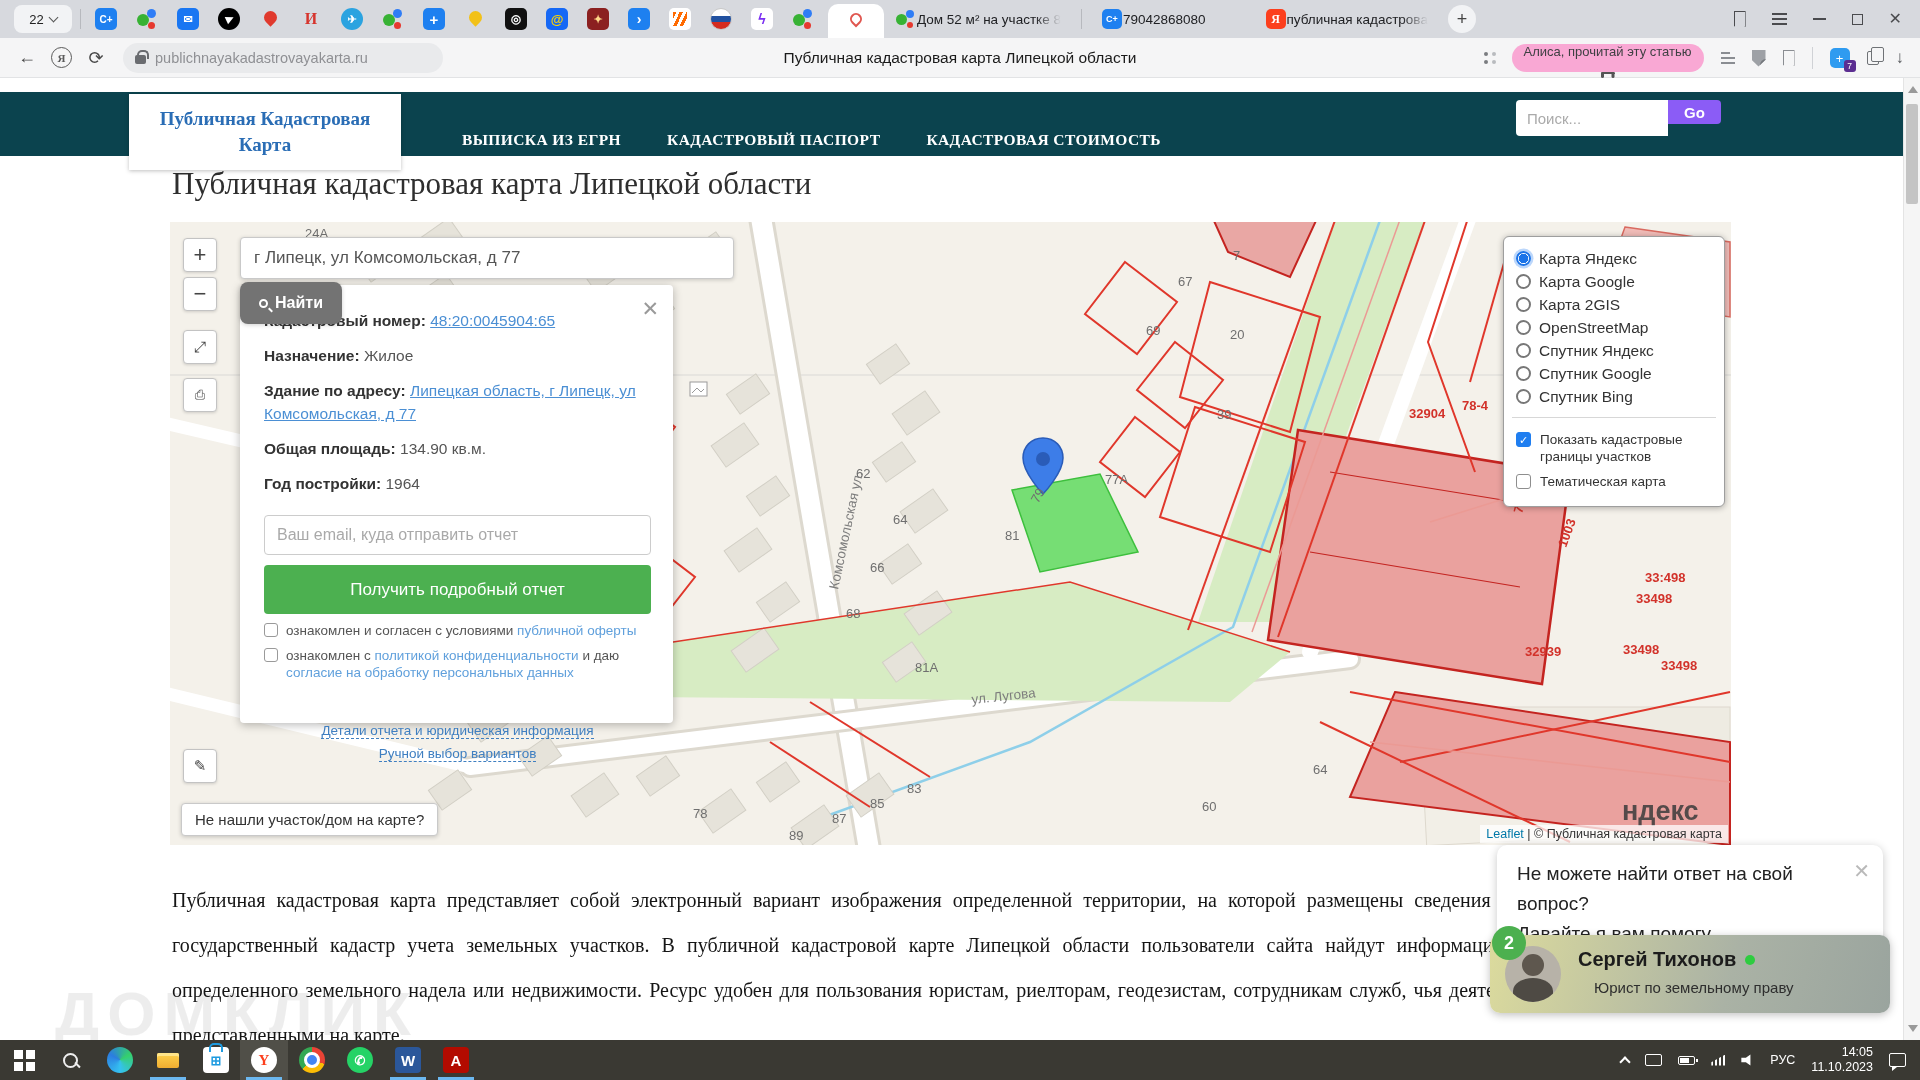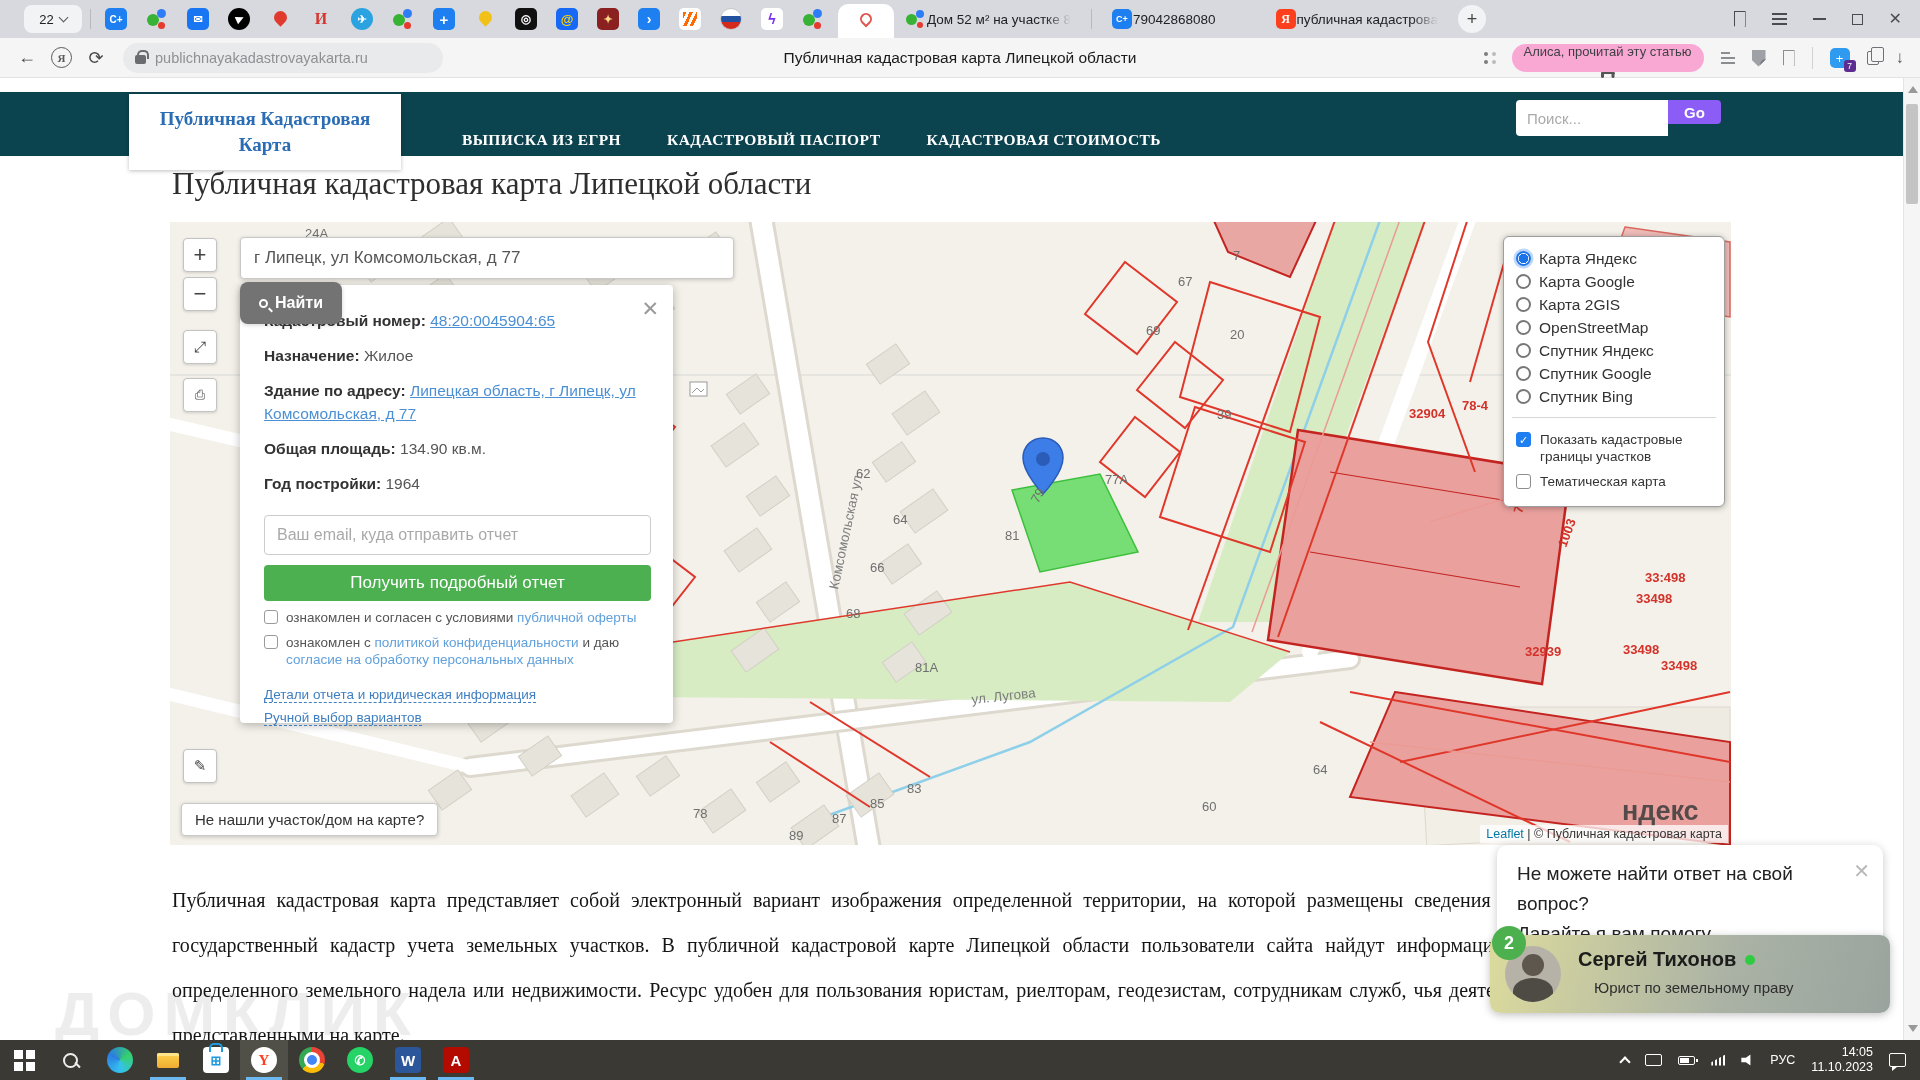--- a/index.html
+++ b/index.html
@@ -1,21 +1,21 @@
 <!DOCTYPE html>
 <html><head>
 <meta charset="utf-8">
 <style>
   * { margin:0; padding:0; box-sizing:border-box; }
   html,body { width:1920px; height:1080px; overflow:hidden; font-family:"Liberation Sans", sans-serif; background:#fff; }
   .stage { position:relative; width:1920px; height:1080px; }
 
   
   .tabstrip { position:absolute; left:0; top:0; width:1920px; height:38px; background:#d7d9de; display:flex; align-items:center; }
-  .tab-counter { margin-left:24px; height:28px; width:58px; background:#f2f3f5; border-radius:8px; display:flex; align-items:center; justify-content:center; gap:6px; font-size:13px; color:#222; }
+  .tab-counter { margin-left:14px; height:28px; width:58px; background:#f2f3f5; border-radius:8px; display:flex; align-items:center; justify-content:center; gap:6px; font-size:13px; color:#222; }
   .tc-chev { width:7px; height:7px; border-right:1.6px solid #555; border-bottom:1.6px solid #555; transform:rotate(45deg); margin-top:-3px; }
   .ts-divider { width:1px; height:20px; background:#b7b9be; margin:0 8px; }
   .pinned { display:flex; align-items:center; gap:19px; margin-left:6px; }
   .pin-ic { position:relative; width:22px; height:22px; border-radius:5px; display:flex; align-items:center; justify-content:center; font:700 12px "Liberation Sans",sans-serif; color:#fff; flex:0 0 auto; }
   .pi-c-plus { background:#1e80f0; font-size:10px; }
   .pi-dots-a,.pi-dots-b,.pi-dots-c { background:transparent; }
   .pi-dots-a::before,.pi-dots-b::before,.pi-dots-c::before { content:''; position:absolute; left:1px; top:6px; width:12px; height:12px; border-radius:50%; background:#37b234; }
   .pi-dots-a::after,.pi-dots-b::after,.pi-dots-c::after { content:''; position:absolute; right:2px; top:1px; width:9px; height:9px; border-radius:50%; background:#2f7df6; box-shadow:0 12px 0 -1px #e6392f; }
   .pi-mail { background:#1976f2; font-size:11px; }
   .pi-go-black { background:#000; border-radius:50%; }
@@ -107,25 +107,25 @@
   .find-btn { width:102px; height:42px; background:#737373; border:none; border-radius:8px; color:#fff; font:700 16px "Liberation Sans",sans-serif; display:flex; align-items:center; justify-content:center; gap:7px; box-shadow:0 1px 4px rgba(0,0,0,.18); }
   .lens { position:relative; width:9px; height:9px; border:2px solid #fff; border-radius:50%; }
   .lens::after { content:''; position:absolute; left:7px; top:8px; width:5px; height:2px; background:#fff; transform:rotate(45deg); }
   .info-panel { position:absolute; left:70px; top:63px; width:433px; height:438px; background:#fff; border-radius:4px; box-shadow:0 2px 10px rgba(0,0,0,.28); z-index:4; padding:24px 22px 14px 24px; font-size:15.5px; color:#555; }
   .ip-close { position:absolute; right:14px; top:12px; font-size:21px; color:#9a9a9a; cursor:pointer; }
   .ip-row { margin-bottom:12px; line-height:23px; }
   .ip-row b { color:#333; }
   .ip-link { color:#4b8fd4; text-decoration:underline; }
   .ip-email { width:100%; height:40px; border:1px solid #ccc; border-radius:4px; padding:0 12px; font-size:16px; color:#555; margin:8px 0 10px; outline:none; }
   .ip-email::placeholder { color:#a9a9a9; }
-  .report-btn { width:100%; height:36px; background:#4cb050; border:none; border-radius:4px; color:#fff; font:400 17px "Liberation Sans",sans-serif; }
+  .report-btn { width:100%; height:49px; background:#4cb050; border:none; border-radius:4px; color:#fff; font:400 17px "Liberation Sans",sans-serif; }
   .chk-row { display:flex; gap:8px; font-size:13.5px; color:#555; margin-top:8px; line-height:17px; }
   .chk-box { flex:0 0 auto; width:14px; height:14px; border:1px solid #9a9a9a; border-radius:3px; background:#fff; margin-top:1px; }
   .chk-row a { color:#60a0dc; text-decoration:none; }
-  .dash-links { margin-top:12px; }
+  .dash-links { margin-top:35px; text-align:center; }
   .dash-links a { display:inline-block; color:#3f7fc1; font-size:13.5px; border-bottom:1px dashed #3f7fc1; text-decoration:none; margin-top:7px; }
   .layer-panel { position:absolute; left:1333px; top:14px; width:222px; background:#fff; border:1px solid #9e9e9e; border-radius:6px; box-shadow:0 1px 6px rgba(0,0,0,.3); z-index:4; padding:10px 12px 12px; }
   .radio-row { display:flex; align-items:center; gap:8px; font-size:15.5px; color:#333; padding:2.5px 0; cursor:pointer; }
   .rd { width:15px; height:15px; border-radius:50%; border:2px solid #777; background:#fff; flex:0 0 auto; }
   .rd.on { border-color:#1a73e8; box-shadow:0 0 0 2.5px #bcd7fb; background:radial-gradient(circle,#1a73e8 0 4.5px,#fff 5px); }
   .lp-div { height:1px; background:#d7d7d7; margin:9px -4px; }
   .lp-chk { display:flex; gap:9px; font-size:13.5px; color:#333; padding:4px 0; line-height:17px; cursor:pointer; }
   .cb { flex:0 0 auto; width:15px; height:15px; border-radius:3px; border:1.5px solid #8e8e8e; background:#fff; margin-top:1px; }
   .cb.on { background:#1f7ef0; border-color:#1f7ef0; color:#fff; font-size:11px; text-align:center; line-height:14px; }
   .map-tip { position:absolute; left:11px; top:581px; background:#fff; border:1px solid #c9c9c9; border-radius:4px; box-shadow:0 1px 4px rgba(0,0,0,.2); padding:7px 13px; font-size:15px; color:#333; z-index:4; }

